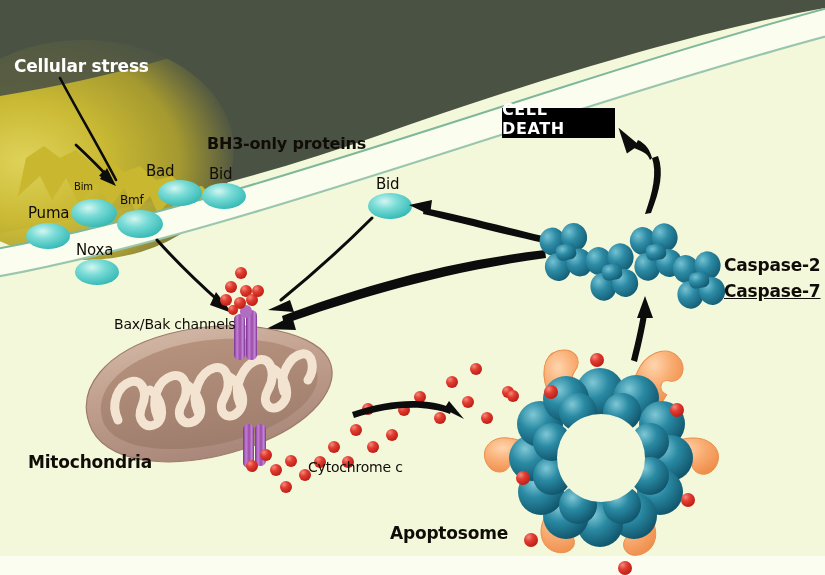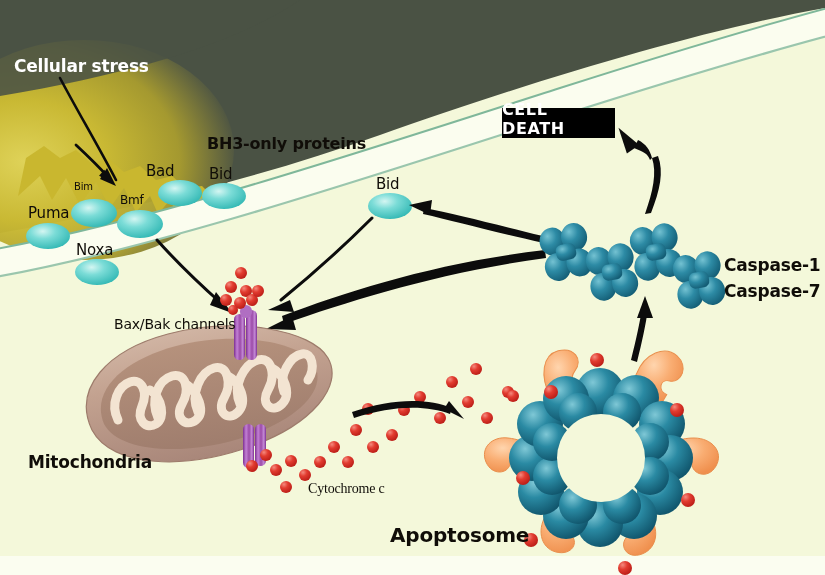--- a/index.html
+++ b/index.html
@@ -316,23 +316,23 @@
   <div class="lbl" style="left:76px;top:241px;font-size:15px;">Noxa</div>
   <div class="lbl" style="left:120px;top:193px;font-size:12px;">Bmf</div>
   <div class="lbl" style="left:146px;top:162px;font-size:15px;">Bad</div>
   <div class="lbl" style="left:209px;top:165px;font-size:15px;">Bid</div>
   <div class="lbl" style="left:376px;top:175px;font-size:15px;">Bid</div>
 
   <div class="lbl lbl-bold" style="left:28px;top:452px;font-size:17px;">Mitochondria</div>
 
   <div class="lbl" style="left:114px;top:316px;font-size:14px;">Bax/Bak channels</div>
 
-  <div class="lbl" style="left:308px;top:481px;font-size:14px;font-family:Liberation Serif, serif;">Cytochrome c</div>
-
-  <div class="lbl lbl-bold" style="left:390px;top:523px;font-size:20px;">Apoptosome</div>
+  <div class="lbl" style="left:308px;top:459px;font-size:14px;">Cytochrome c</div>
+
+  <div class="lbl lbl-bold" style="left:390px;top:523px;font-size:17px;">Apoptosome</div>
 
   <div class="celldeath-box" style="left:502px;top:108px;width:113px;height:30px;font-size:16px;">
     <span>CELL DEATH</span>
   </div>
 
-  <div class="lbl lbl-bold" style="left:724px;top:255px;font-size:17px;">Caspase-1</div>
-  <div class="lbl lbl-bold" style="left:724px;top:281px;font-size:17px;">Caspase-7</div>
+  <div class="lbl lbl-bold" style="left:724px;top:255px;font-size:17px;">Caspase-2</div>
+  <div class="lbl lbl-bold" style="left:724px;top:281px;font-size:17px;text-decoration:underline;">Caspase-7</div>
 </div>
 
 </body></html>

